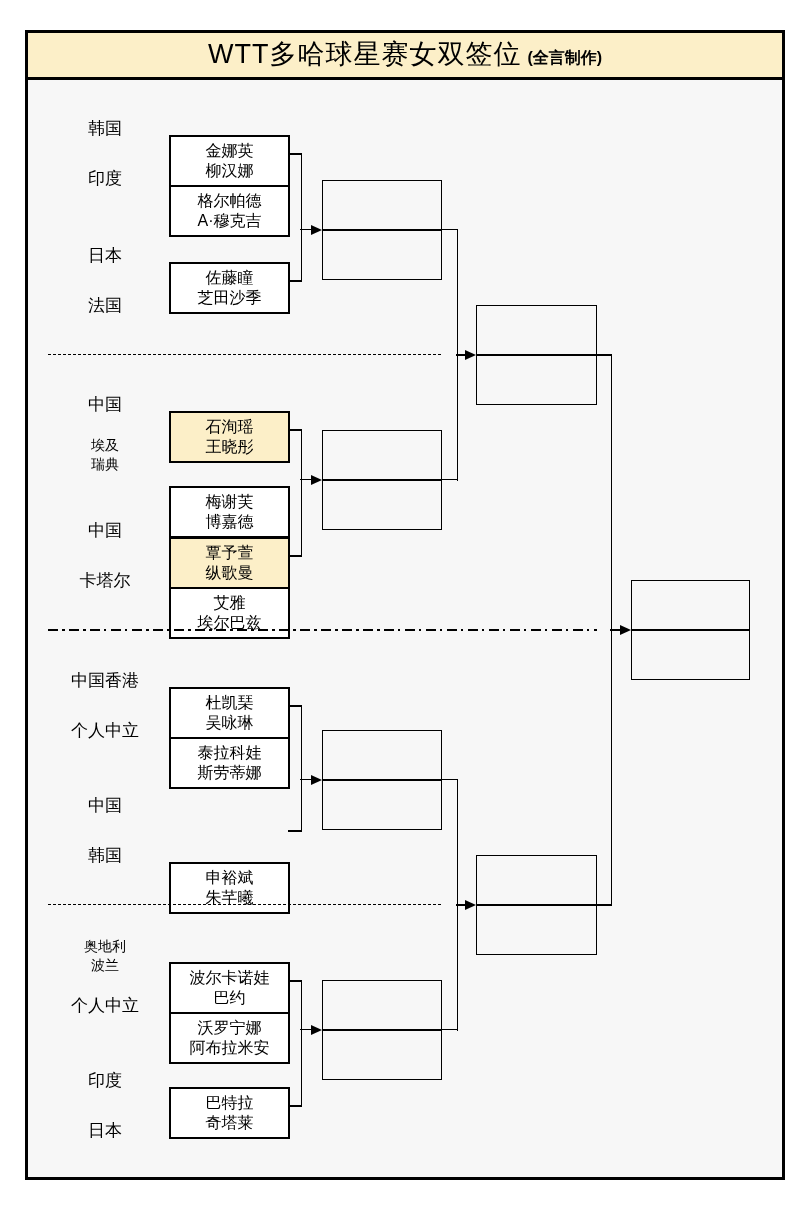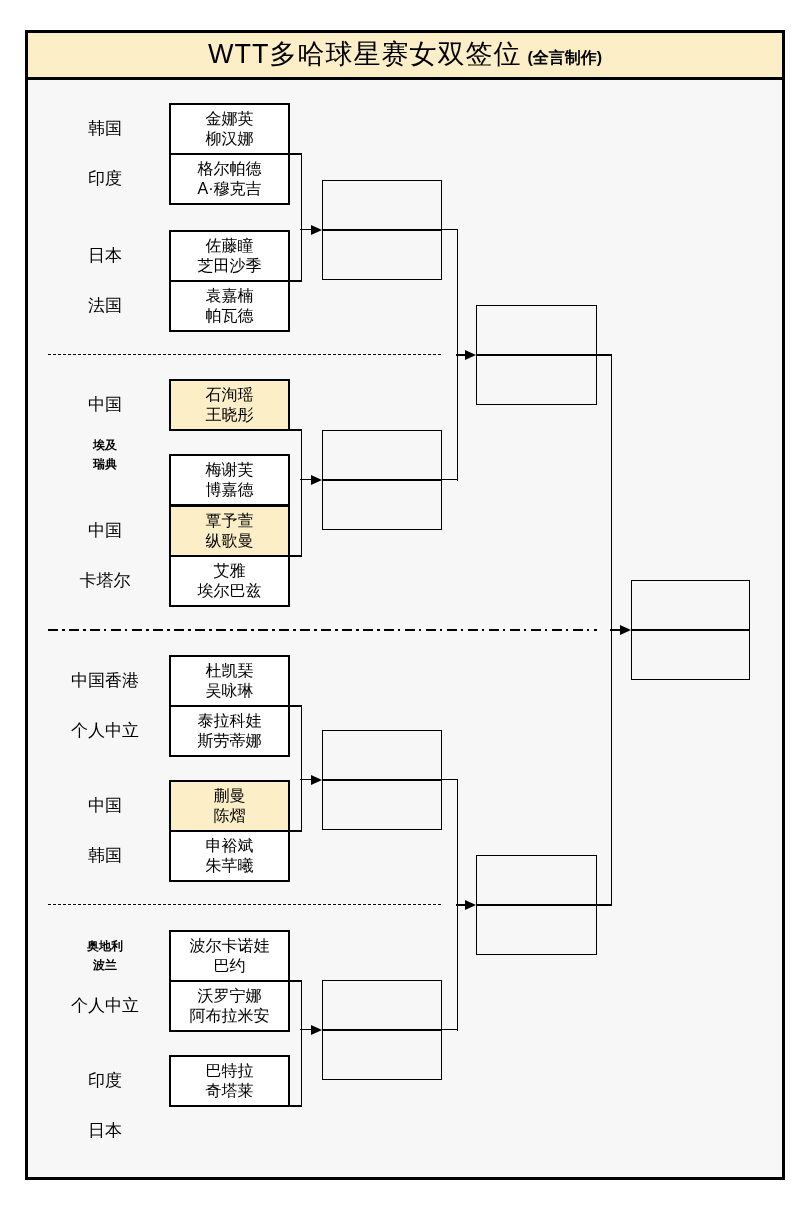--- a/index.html
+++ b/index.html
@@ -7,26 +7,26 @@
         font-family:"Liberation Sans",sans-serif;color:#000;overflow:hidden;}
   .frame{position:absolute;left:25px;top:30px;width:760px;height:1150px;
          border:3px solid #000;background:#f7f7f7;box-sizing:border-box;}
   .titlebar{position:absolute;left:25px;top:30px;width:760px;height:50px;
             border:3px solid #000;background:#fcefc8;box-sizing:border-box;
             text-align:center;line-height:42px;white-space:nowrap;}
   .title-main{font-size:27px;font-weight:normal;letter-spacing:1px;}
   .title-credit{font-size:16px;font-weight:bold;margin-left:6px;}
   .clabel{position:absolute;left:40px;width:130px;text-align:center;
           font-size:17px;line-height:20px;}
-  .clabel.two{font-size:12px;line-height:19px;font-weight:bold;}
+  .clabel.two{font-size:14px;line-height:19px;}
   .clabel span{display:block;}
   .tbox{position:absolute;left:169px;width:121px;height:52px;border:2px solid #000;
         background:#ffffff;box-sizing:border-box;display:flex;flex-direction:column;
         align-items:center;justify-content:center;font-size:16px;line-height:20px;
-        text-align:center;}
+        text-align:center;margin-top:32px;}
   .tbox.hl{background:#fcefc8;}
   .obox{position:absolute;border:1.5px solid #000;box-sizing:border-box;background:transparent;}
   .obox .mid{position:absolute;left:0;right:0;top:calc(50% - 0.75px);height:1.5px;background:#000;}
   .ln{position:absolute;background:#000;}
   .arr{position:absolute;width:0;height:0;border-top:5.5px solid transparent;
        border-bottom:5.5px solid transparent;border-left:11px solid #000;
        transform:translateY(-50%);}
   .sep-dash{position:absolute;height:0;border-top:1.5px dashed #000;}
   .sep-dashdot{position:absolute;height:1.5px;
        background:repeating-linear-gradient(90deg,#000 0 10px,transparent 10px 14px,#000 14px 16.5px,transparent 16.5px 21px);}
@@ -101,24 +101,20 @@
       <span>柳汉娜</span>
     </div>
   <div class="tbox" style="top:153px">
       <span>格尔帕德</span>
       <span>A·穆克吉</span>
     </div>
   <div class="tbox" style="top:230px">
       <span>佐藤瞳</span>
       <span>芝田沙季</span>
     </div>
-  <div class="tbox" style="top:280px">
-      <span>袁嘉楠</span>
-      <span>帕瓦德</span>
-    </div>
 
   <div class="tbox hl" style="top:379px">
       <span>石洵瑶</span>
       <span>王晓彤</span>
     </div>
   <div class="tbox" style="top:454px">
       <span>梅谢芙</span>
       <span>博嘉德</span>
     </div>
   <div class="tbox hl" style="top:505px">
@@ -130,24 +126,20 @@
       <span>埃尔巴兹</span>
     </div>
 
   <div class="tbox" style="top:655px">
       <span>杜凯琹</span>
       <span>吴咏琳</span>
     </div>
   <div class="tbox" style="top:705px">
       <span>泰拉科娃</span>
       <span>斯劳蒂娜</span>
-    </div>
-  <div class="tbox hl" style="top:780px">
-      <span>蒯曼</span>
-      <span>陈熠</span>
     </div>
   <div class="tbox" style="top:830px">
       <span>申裕斌</span>
       <span>朱芊曦</span>
     </div>
 
   <div class="tbox" style="top:930px">
       <span>波尔卡诺娃</span>
       <span>巴约</span>
     </div>

